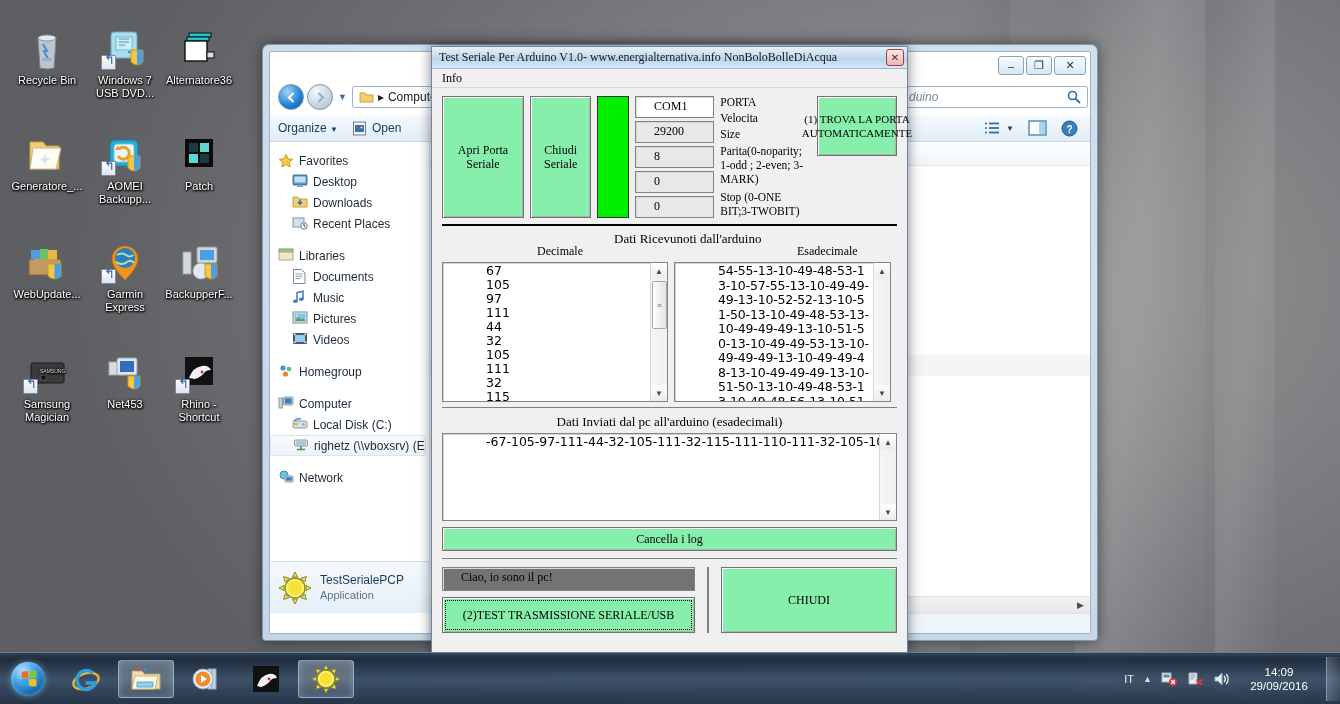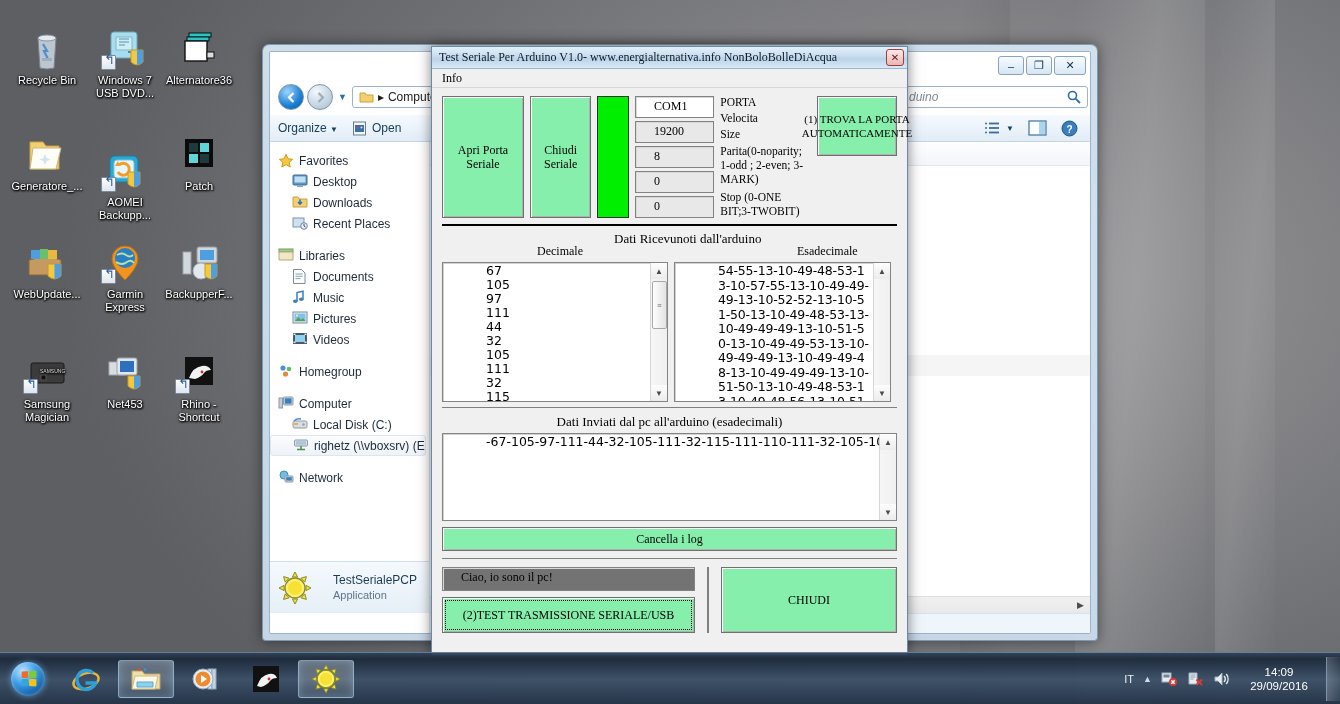--- a/index.html
+++ b/index.html
@@ -86,21 +86,21 @@
   .frow div { padding-left:8px; overflow:hidden; white-space:nowrap; }
   .hscroll { position:absolute; left:0; right:0; bottom:20px; height:17px;
         background:linear-gradient(#f1f1f1,#e9e9e9); border-top:1px solid #e0e0e0; }
   .hthumb { position:absolute; left:1px; top:1px; width:110px; height:15px; border:1px solid #b5b5b5;
         border-radius:2px; background:linear-gradient(#fefefe,#dadada); }
   .harrow { position:absolute; right:6px; top:3px; font-size:9px; color:#4b4b4b; }
   .statusbar { position:absolute; left:0; right:0; bottom:0; height:20px; background:#eef5fb; border-top:1px solid #d6e3ee; }
 
   .detailpane { position:absolute; left:0; bottom:20px; width:160px; height:52px;
         background:linear-gradient(#f4f9fd,#e6eff7); border-top:1px solid #cfdfec; display:flex;
-        align-items:center; gap:21px; padding:0 8px; }
+        align-items:center; gap:8px; padding:0 8px; }
   .detailpane .sun { width:34px; height:34px; flex:0 0 34px; }
   .dp-text { font-size:12px; color:#1b3b55; line-height:15px; white-space:nowrap; }
   .dp-sub { font-size:11px; color:#5d7488; }
 
   
   #serial-window { position:absolute; left:431px; top:46px; width:477px; height:610px;
         border:1px solid #6a89a8; background:#f0f0f0;
         box-shadow:0 0 12px rgba(0,0,0,.5); font-family:"Liberation Serif", serif; }
   .s-titlebar { height:22px; background:linear-gradient(#e4f0fa,#c8dcee 45%,#bbd3e8 55%,#d8e9f7);
         border-bottom:1px solid #9ab6d0; display:flex; align-items:center; padding:0 4px;
@@ -241,21 +241,21 @@
     <div class="glyph">
       <svg width="48" height="44" viewBox="0 0 48 44">
         <path d="M7 8 h13 l3 4 h13 v23 H7 Z" fill="#f3cf72" stroke="#c8a23f"></path>
         <path d="M10 14 h28 l-5 21 H7 Z" fill="#fdfdf6" stroke="#c8b67f"></path>
         <path d="M22 20 l1.5 4 l4 1.5 l-4 1.5 l-1.5 4 l-1.5-4 l-4-1.5 l4-1.5 Z" fill="#cfe3f4"></path>
       </svg>
     </div>
     <span class="lbl">Generatore_...</span>
   </div>
 
-  <div class="dicon" style="left:86px;top:128px;">
+  <div class="dicon" style="left:86px;top:112px;">
     <div class="glyph">
       <svg width="48" height="44" viewBox="0 0 48 44">
         <rect x="9" y="6" width="28" height="26" rx="5" fill="#2aa9d4" stroke="#1b7ea3"></rect>
         <rect x="13" y="10" width="20" height="18" rx="3" fill="#e8f5fb" stroke="#7fc3dd"></rect>
         <path d="M18 15 a6 6 0 1 1 -1 7" fill="none" stroke="#f0a028" stroke-width="3"></path>
         <path d="M17 11 l2 5 l-5 0 Z" fill="#f0a028"></path>
         <path d="M27 22 L39 22 L39 34 Q33 40 27 34 Z" fill="#f5c842" stroke="#c79a1d"></path>
         <path d="M33 22 L39 22 L39 34 Q36 37.5 33 36.5 Z" fill="#4f9fe0"></path>
       </svg>
       <div class="shortcut-arrow"></div>
@@ -697,21 +697,21 @@
 
   <div class="s-body">
 
     <div class="toprow">
       <div class="btn3d" id="btn-apri">Apri Porta Seriale</div>
       <div class="btn3d" id="btn-chiudi">Chiudi Seriale</div>
       <div id="status-led"></div>
 
       <div class="fields">
         <div class="tfield white">COM1</div>
-        <div class="tfield">19200</div>
+        <div class="tfield">29200</div>
         <div class="tfield">8</div>
         <div class="tfield">0</div>
         <div class="tfield">0</div>
       </div>
 
       <div class="labels">
         <div class="l">PORTA</div>
         <div class="l">Velocita</div>
         <div class="l">Size</div>
         <div class="l two">Parita(0-noparity; 1-odd ; 2-even; 3-MARK)</div>

